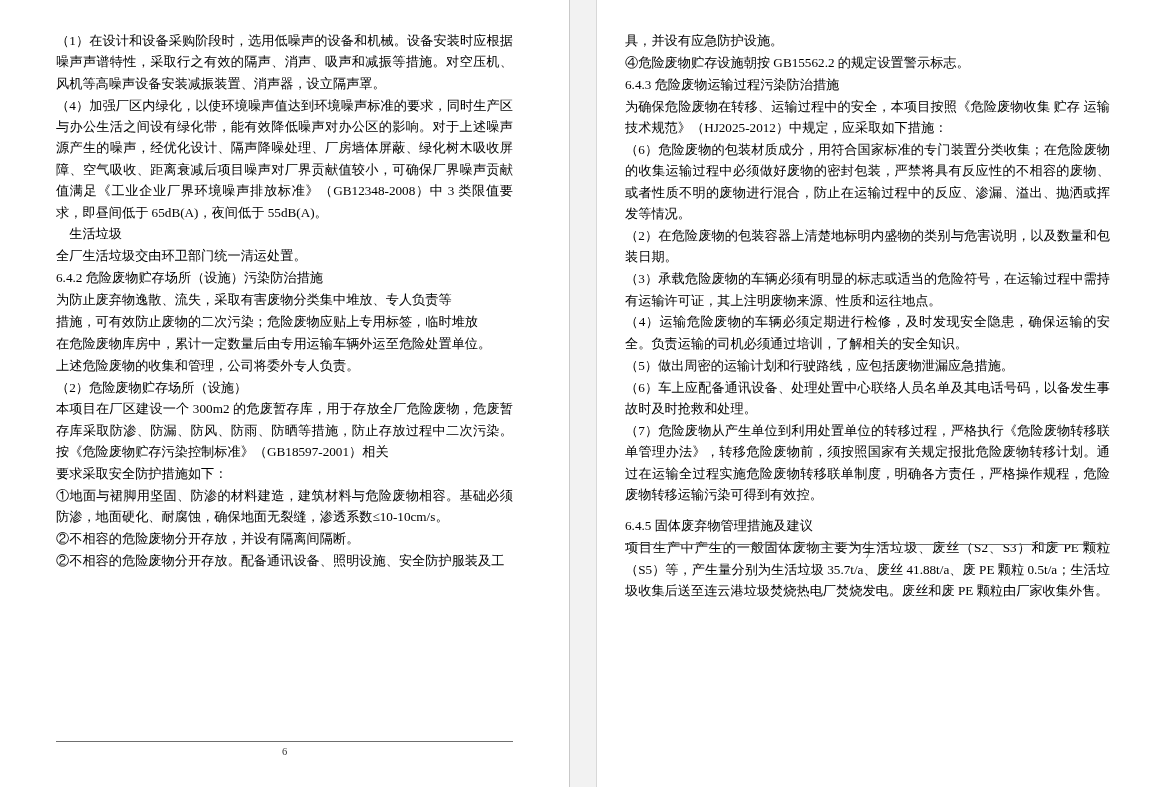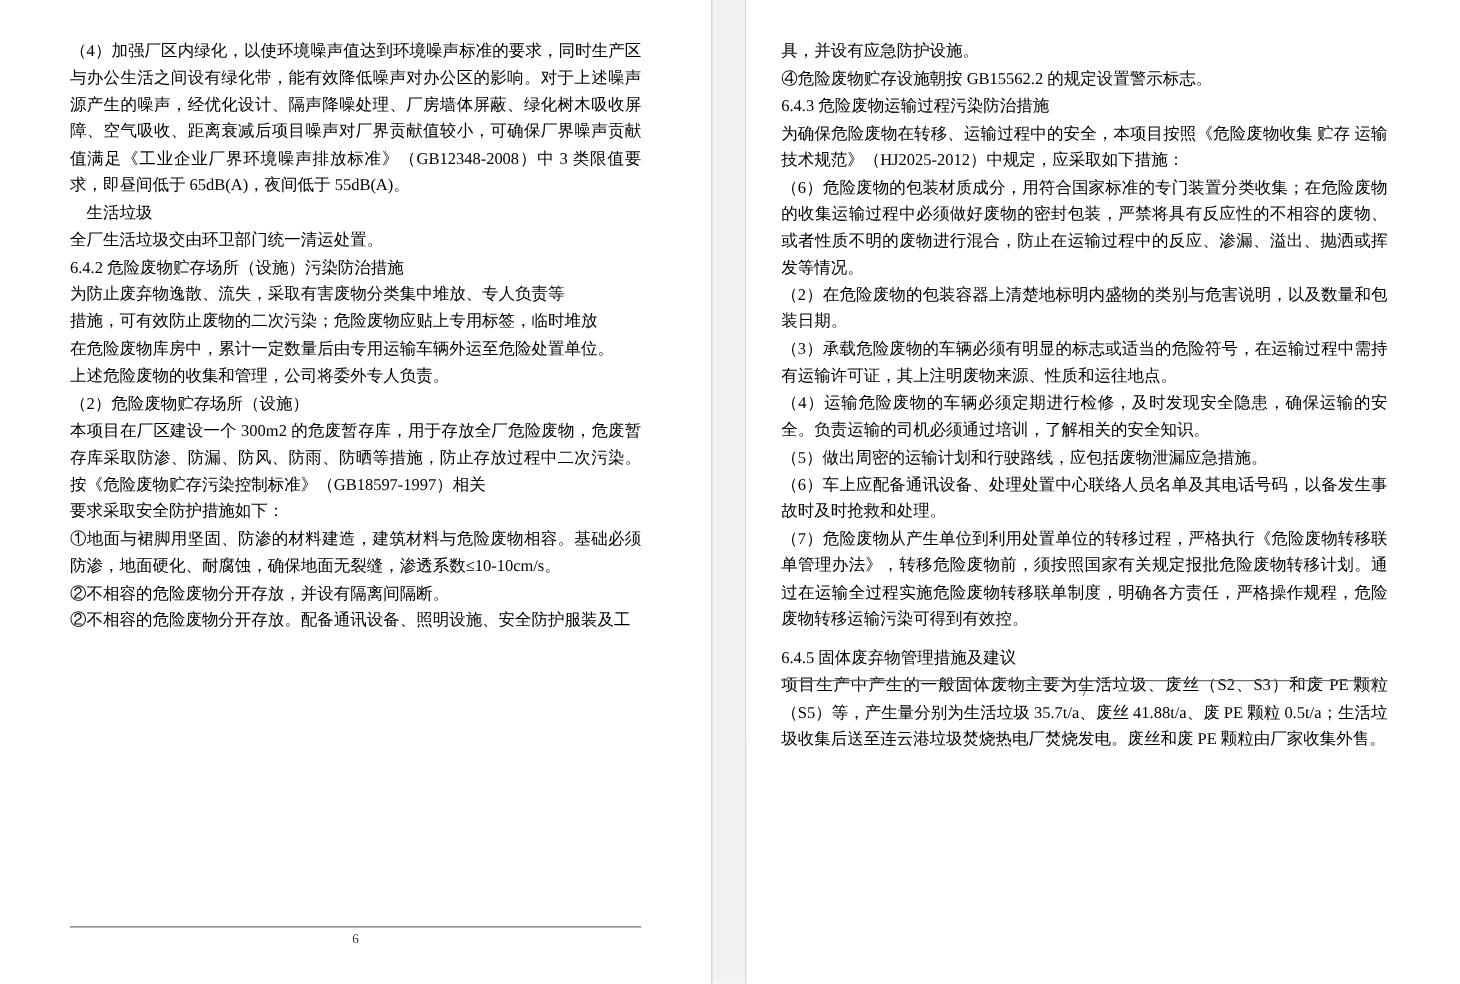--- a/index.html
+++ b/index.html
@@ -79,30 +79,31 @@
   }
 </style>
 </head>
 <body>
 
 <div class="spread">
 
   <div class="page page-left">
     <div class="page-inner">
       <div class="body-text">
+        <p class="para">（1）在设计和设备采购阶段时，选用低噪声的设备和机械。设备安装时应根据噪声声谱特性，采取行之有效的隔声、消声、吸声和减振等措施。对空压机、风机等高噪声设备安装减振装置、消声器，设立隔声罩。</p>
         <p class="para">（4）加强厂区内绿化，以使环境噪声值达到环境噪声标准的要求，同时生产区与办公生活之间设有绿化带，能有效降低噪声对办公区的影响。对于上述噪声源产生的噪声，经优化设计、隔声降噪处理、厂房墙体屏蔽、绿化树木吸收屏障、空气吸收、距离衰减后项目噪声对厂界贡献值较小，可确保厂界噪声贡献值满足《工业企业厂界环境噪声排放标准》（GB12348-2008）中 3 类限值要求，即昼间低于 65dB(A)，夜间低于 55dB(A)。</p>
         <p class="para">　生活垃圾</p>
         <p class="para">全厂生活垃圾交由环卫部门统一清运处置。</p>
         <p class="para">6.4.2  危险废物贮存场所（设施）污染防治措施</p>
         <p class="para">为防止废弃物逸散、流失，采取有害废物分类集中堆放、专人负责等</p>
         <p class="para">措施，可有效防止废物的二次污染；危险废物应贴上专用标签，临时堆放</p>
         <p class="para">在危险废物库房中，累计一定数量后由专用运输车辆外运至危险处置单位。</p>
         <p class="para">上述危险废物的收集和管理，公司将委外专人负责。</p>
         <p class="para">（2）危险废物贮存场所（设施）</p>
-        <p class="para">本项目在厂区建设一个  300m2  的危废暂存库，用于存放全厂危险废物，危废暂存库采取防渗、防漏、防风、防雨、防晒等措施，防止存放过程中二次污染。按《危险废物贮存污染控制标准》（GB18597-1997）相关</p>
+        <p class="para">本项目在厂区建设一个  300m2  的危废暂存库，用于存放全厂危险废物，危废暂存库采取防渗、防漏、防风、防雨、防晒等措施，防止存放过程中二次污染。按《危险废物贮存污染控制标准》（GB18597-2001）相关</p>
         <p class="para">要求采取安全防护措施如下：</p>
         <p class="para">①地面与裙脚用坚固、防渗的材料建造，建筑材料与危险废物相容。基础必须防渗，地面硬化、耐腐蚀，确保地面无裂缝，渗透系数≤10-10cm/s。</p>
         <p class="para">②不相容的危险废物分开存放，并设有隔离间隔断。</p>
         <p class="para">②不相容的危险废物分开存放。配备通讯设备、照明设施、安全防护服装及工</p>
       </div>
     </div>
     <div class="footer">
       <span>6</span>
     </div>
   </div>

